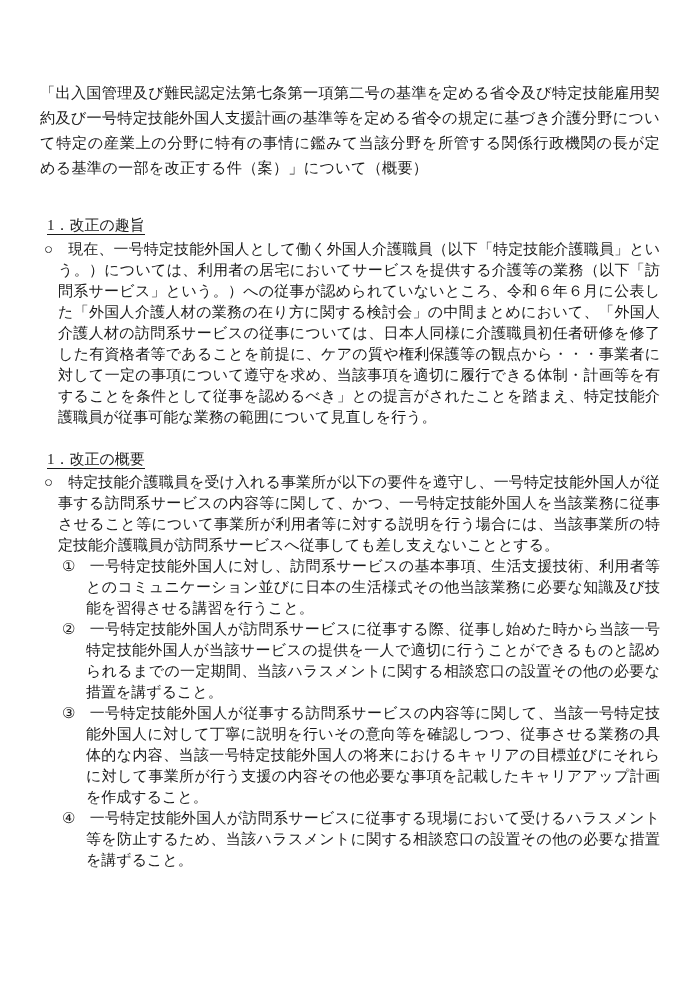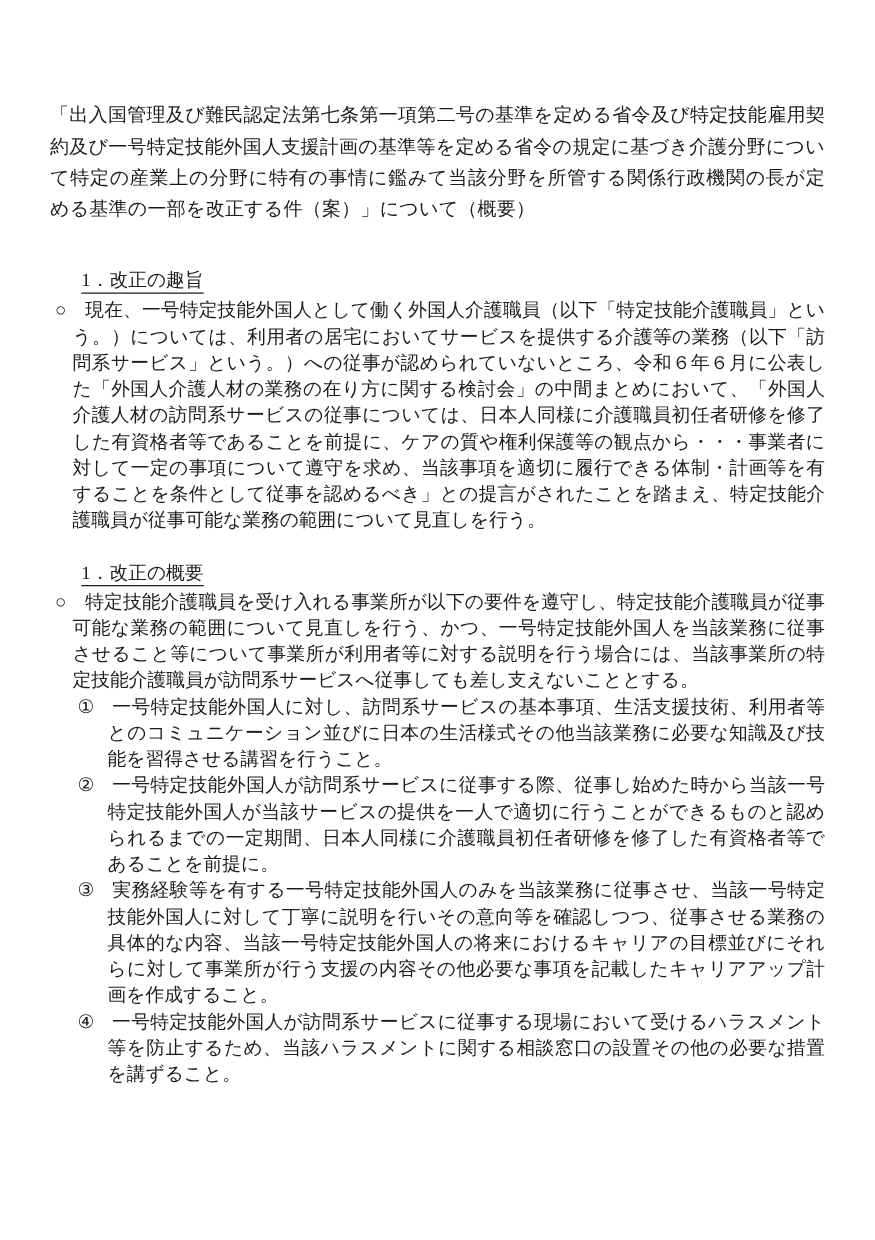--- a/index.html
+++ b/index.html
@@ -22,21 +22,21 @@
     overflow: hidden;
   }
   .doc-title {
     margin: 0;
     font-size: 15.2px;
     line-height: 25px;
     text-align: justify;
     letter-spacing: 0.2px;
   }
   .section-heading {
-    margin: 0 0 0 25px;
+    margin: 0 0 0 7px;
     font-size: 15px;
     line-height: 22px;
     font-weight: normal;
   }
   .section-heading .underlined {
     border-bottom: 1px solid #1b1b1b;
     padding-bottom: 1px;
   }
   .para-bullet {
     margin: 0;
@@ -80,33 +80,33 @@
 
   <p class="para-bullet mt-p1">
     <span class="marker">○</span><span>現在、一号特定技能外国人として働く外国人介護職員（以下「特定技能介護職員」という。）については、利用者の居宅においてサービスを提供する介護等の業務（以下「訪問系サービス」という。）への従事が認められていないところ、令和６年６月に公表した「外国人介護人材の業務の在り方に関する検討会」の中間まとめにおいて、「外国人介護人材の訪問系サービスの従事については、日本人同様に介護職員初任者研修を修了した有資格者等であることを前提に、ケアの質や権利保護等の観点から・・・事業者に対して一定の事項について遵守を求め、当該事項を適切に履行できる体制・計画等を有することを条件として従事を認めるべき」との提言がされたことを踏まえ、特定技能介護職員が従事可能な業務の範囲について見直しを行う。</span>
   </p>
 
   <h2 class="section-heading mt-h2">
     <span class="underlined">1．改正の概要</span>
   </h2>
 
   <p class="para-bullet mt-p2">
-    <span class="marker">○</span><span>特定技能介護職員を受け入れる事業所が以下の要件を遵守し、特定技能介護職員が従事可能な業務の範囲について見直しを行う、かつ、一号特定技能外国人を当該業務に従事させること等について事業所が利用者等に対する説明を行う場合には、当該事業所の特定技能介護職員が訪問系サービスへ従事しても差し支えないこととする。</span>
+    <span class="marker">○</span><span>特定技能介護職員を受け入れる事業所が以下の要件を遵守し、一号特定技能外国人が従事する訪問系サービスの内容等に関して、かつ、一号特定技能外国人を当該業務に従事させること等について事業所が利用者等に対する説明を行う場合には、当該事業所の特定技能介護職員が訪問系サービスへ従事しても差し支えないこととする。</span>
   </p>
 
   <p class="item">
     <span class="marker">①</span><span>一号特定技能外国人に対し、訪問系サービスの基本事項、生活支援技術、利用者等とのコミュニケーション並びに日本の生活様式その他当該業務に必要な知識及び技能を習得させる講習を行うこと。</span>
   </p>
 
   <p class="item">
-    <span class="marker">②</span><span>一号特定技能外国人が訪問系サービスに従事する際、従事し始めた時から当該一号特定技能外国人が当該サービスの提供を一人で適切に行うことができるものと認められるまでの一定期間、日本人同様に介護職員初任者研修を修了した有資格者等であることを前提に。</span>
+    <span class="marker">②</span><span>一号特定技能外国人が訪問系サービスに従事する際、従事し始めた時から当該一号特定技能外国人が当該サービスの提供を一人で適切に行うことができるものと認められるまでの一定期間、当該ハラスメントに関する相談窓口の設置その他の必要な措置を講ずること。</span>
   </p>
 
   <p class="item">
-    <span class="marker">③</span><span>実務経験等を有する一号特定技能外国人のみを当該業務に従事させ、当該一号特定技能外国人に対して丁寧に説明を行いその意向等を確認しつつ、従事させる業務の具体的な内容、当該一号特定技能外国人の将来におけるキャリアの目標並びにそれらに対して事業所が行う支援の内容その他必要な事項を記載したキャリアアップ計画を作成すること。</span>
+    <span class="marker">③</span><span>一号特定技能外国人が従事する訪問系サービスの内容等に関して、当該一号特定技能外国人に対して丁寧に説明を行いその意向等を確認しつつ、従事させる業務の具体的な内容、当該一号特定技能外国人の将来におけるキャリアの目標並びにそれらに対して事業所が行う支援の内容その他必要な事項を記載したキャリアアップ計画を作成すること。</span>
   </p>
 
   <p class="item">
     <span class="marker">④</span><span>一号特定技能外国人が訪問系サービスに従事する現場において受けるハラスメント等を防止するため、当該ハラスメントに関する相談窓口の設置その他の必要な措置を講ずること。</span>
   </p>
 
 
 </div>
 
 </body></html>

